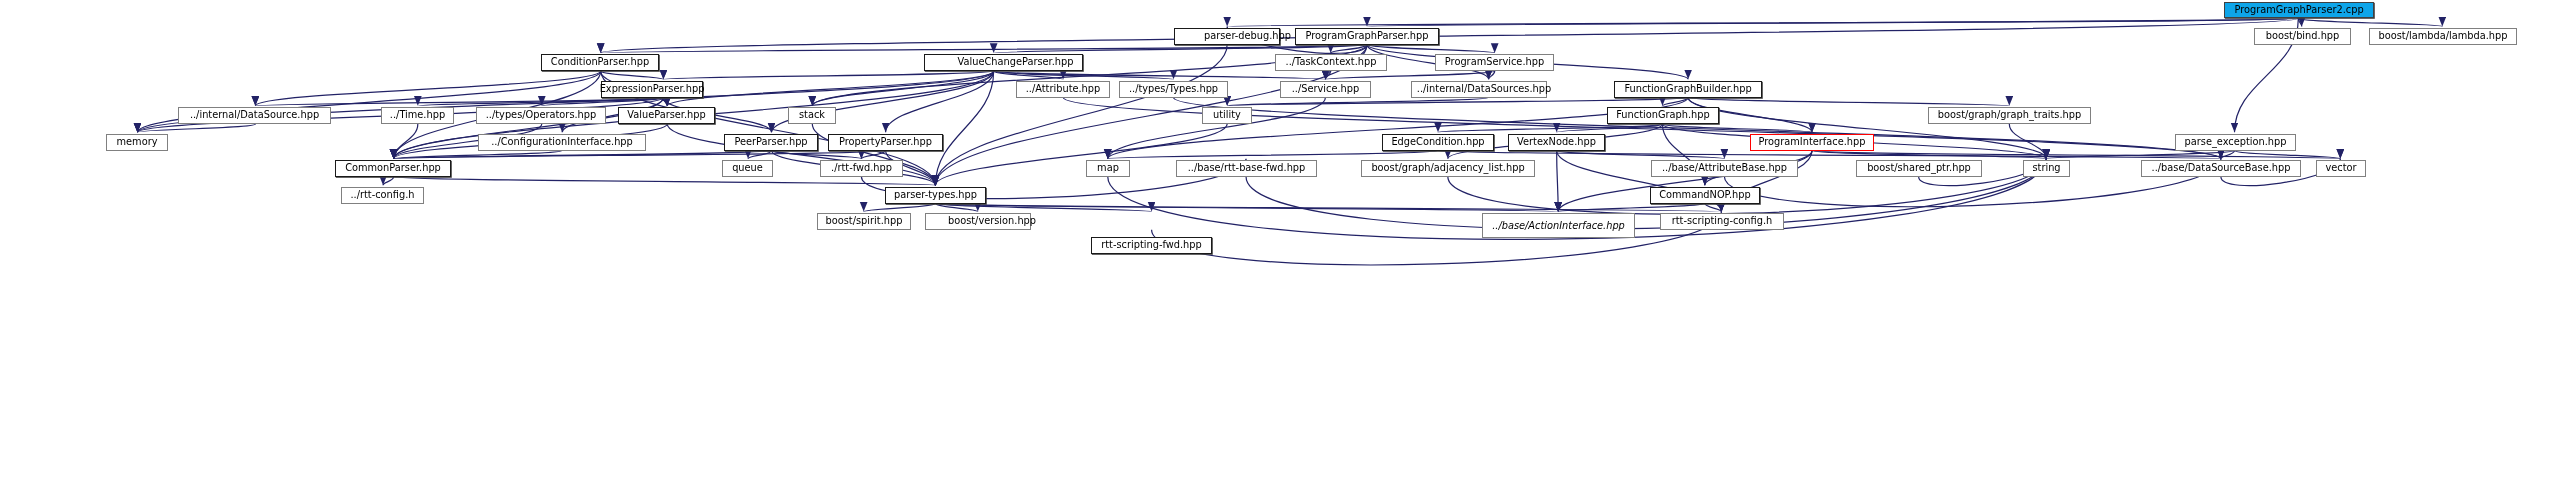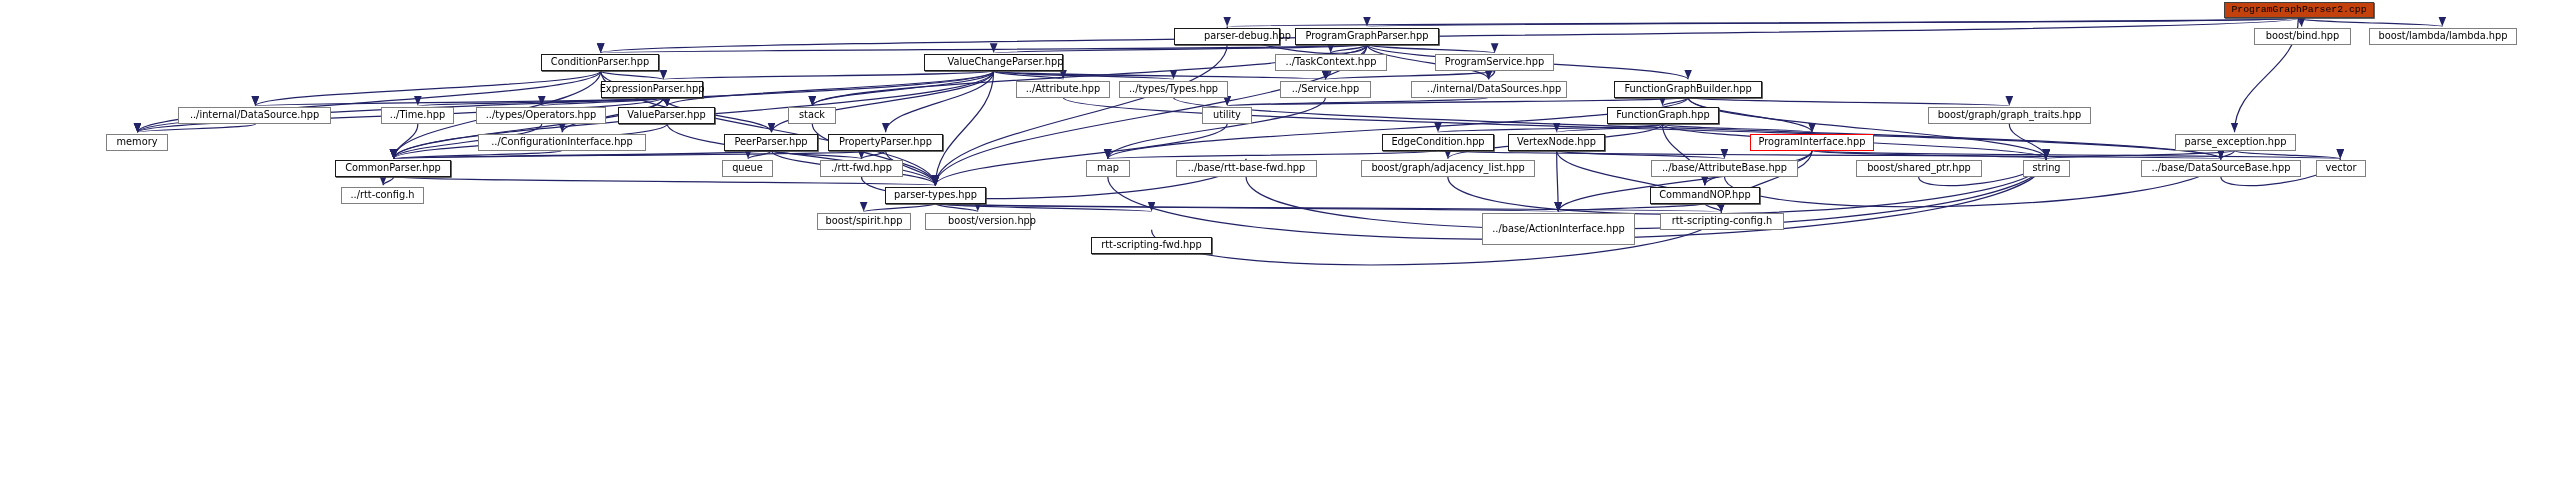--- a/index.html
+++ b/index.html
@@ -21,24 +21,23 @@
     font-size:9.8px;
     line-height:1;
     color:#000000;
     white-space:nowrap;
     background:#ffffff;
     border:0.8px solid #808080;
     height:16.6px;
     z-index:5;
   }
   .node.root{
-    background:#c2410c;
+    background:#0ea5e9;
     border:0.8px solid #404040;
     box-shadow:0.8px 0.8px 0 #404040;
-    font-family:Liberation Mono, monospace;
   }
   .node.solid{
     border:0.8px solid #1a1a1a;
     box-shadow:0.8px 0.8px 0 #404040;
   }
   .node.highlight{
     border:0.8px solid #ff0000;
   }
 </style>
 </head>
@@ -173,42 +172,42 @@
       </div>
       <div class="node solid" style="left: 1174px; top: 28px; width: 106px; height: 16.6px; padding-left: 41px;">
         <span>parser-debug.hpp</span>
       </div>
       <div class="node solid" style="left: 1295px; top: 28px; width: 144px; height: 16.6px;">
         <span>ProgramGraphParser.hpp</span>
       </div>
       <div class="node solid" style="left: 541px; top: 54px; width: 118px; height: 16.6px;">
         <span>ConditionParser.hpp</span>
       </div>
-      <div class="node solid" style="left: 924px; top: 54px; width: 139px; height: 16.6px; padding-left: 24px;">
+      <div class="node solid" style="left: 924px; top: 54px; width: 159px; height: 16.6px; padding-left: 24px;">
         <span>ValueChangeParser.hpp</span>
       </div>
       <div class="node " style="left: 1275px; top: 54px; width: 112px; height: 16.6px;">
         <span>../TaskContext.hpp</span>
       </div>
       <div class="node " style="left: 1435px; top: 54px; width: 119px; height: 16.6px;">
         <span>ProgramService.hpp</span>
       </div>
       <div class="node solid" style="left: 601px; top: 81px; width: 102px; height: 16.6px;">
         <span>ExpressionParser.hpp</span>
       </div>
       <div class="node " style="left: 1016px; top: 81px; width: 94px; height: 16.6px;">
         <span>../Attribute.hpp</span>
       </div>
       <div class="node " style="left: 1119px; top: 81px; width: 109px; height: 16.6px;">
         <span>../types/Types.hpp</span>
       </div>
       <div class="node " style="left: 1280px; top: 81px; width: 91px; height: 16.6px;">
         <span>../Service.hpp</span>
       </div>
-      <div class="node " style="left: 1411px; top: 81px; width: 156px; height: 16.6px; padding-left: 10px;">
+      <div class="node " style="left: 1411px; top: 81px; width: 136px; height: 16.6px; padding-left: 10px;">
         <span>../internal/DataSources.hpp</span>
       </div>
       <div class="node solid" style="left: 1614px; top: 81px; width: 148px; height: 16.6px;">
         <span>FunctionGraphBuilder.hpp</span>
       </div>
       <div class="node " style="left: 178px; top: 107px; width: 153px; height: 16.6px;">
         <span>../internal/DataSource.hpp</span>
       </div>
       <div class="node " style="left: 381px; top: 107px; width: 73px; height: 16.6px;">
         <span>../Time.hpp</span>
@@ -299,21 +298,21 @@
       </div>
       <div class="node " style="left: 817px; top: 213px; width: 94px; height: 16.6px;">
         <span>boost/spirit.hpp</span>
       </div>
       <div class="node " style="left: 925px; top: 213px; width: 106px; height: 16.6px; padding-left: 28px;">
         <span>boost/version.hpp</span>
       </div>
       <div class="node solid" style="left: 1091px; top: 213px; width: 121px; height: 16.6px; margin-top: 24px;">
         <span>rtt-scripting-fwd.hpp</span>
       </div>
-      <div class="node " style="left: 1482px; top: 213px; width: 153px; height: 32px;">
+      <div class="node " style="left: 1482px; top: 213px; width: 153px; height: 25px; font-style: italic;">
         <span>../base/ActionInterface.hpp</span>
       </div>
       <div class="node " style="left: 1660px; top: 213px; width: 124px; height: 16.6px;">
         <span>rtt-scripting-config.h</span>
       </div>
     </div>
 </div>
 
 
 </body></html>

